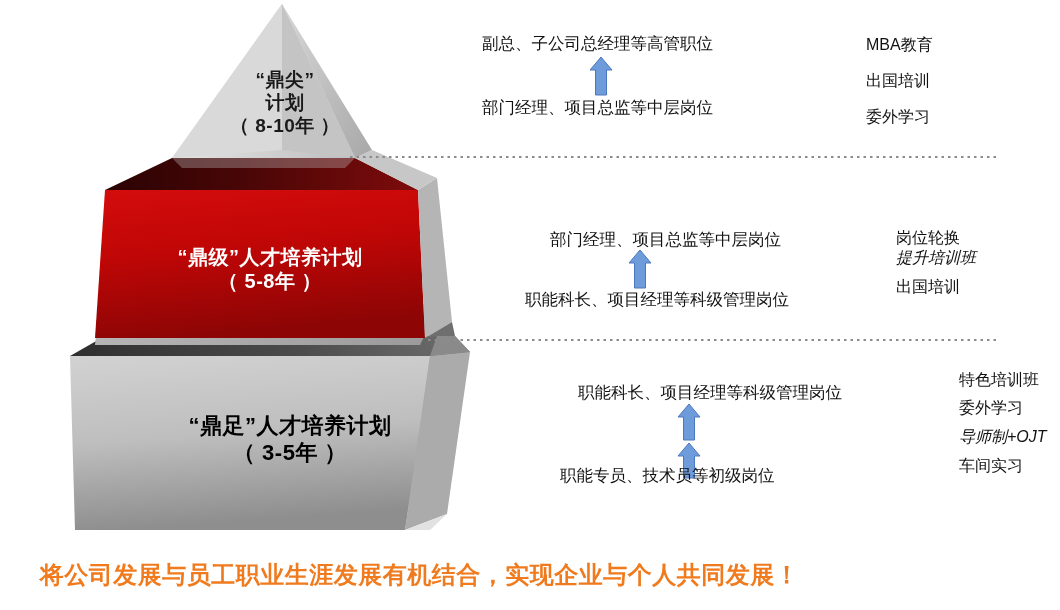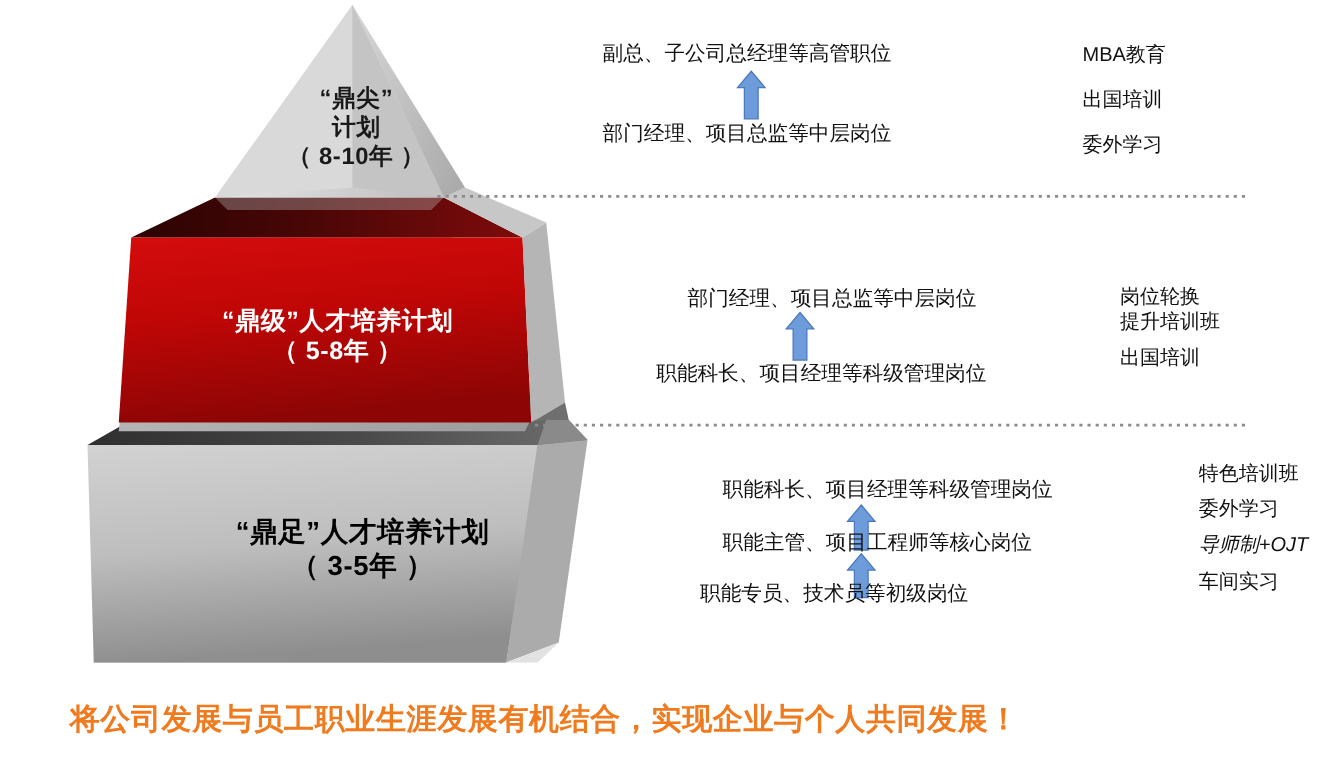--- a/index.html
+++ b/index.html
@@ -31,21 +31,21 @@
     position:absolute;font-size:16.5px;color:#111111;white-space:nowrap;
     line-height:1;
   }
   .method-line{
     position:absolute;font-size:16px;color:#111111;white-space:nowrap;
     line-height:1;
   }
 
   
   #footer-slogan{
-    position:absolute;left:16px;top:559px;width:839px;text-align:center;
+    position:absolute;left:0;top:559px;width:839px;text-align:center;
     font-size:24px;font-weight:bold;color:#F07B1E;letter-spacing:.5px;
     white-space:nowrap;
   }
 </style>
 </head>
 <body>
 
 <div id="stage">
 
   <svg class="svg-layer" viewBox="0 0 1060 610">
@@ -147,25 +147,24 @@
   <div class="role-line" style="left:482px;top:99px;">部门经理、项目总监等中层岗位</div>
 
   <div class="method-line" style="left:866px;top:37px;">MBA教育</div>
   <div class="method-line" style="left:866px;top:73px;">出国培训</div>
   <div class="method-line" style="left:866px;top:109px;">委外学习</div>
 
   <div class="role-line" style="left:550px;top:231px;">部门经理、项目总监等中层岗位</div>
   <div class="role-line" style="left:525px;top:291px;">职能科长、项目经理等科级管理岗位</div>
 
   <div class="method-line" style="left:896px;top:230px;">岗位轮换</div>
-  <div class="method-line" style="left:896px;top:250px;">提升培训班</div>
+  <div class="method-line" style="left:896px;top:250px;font-style:italic;">提升培训班</div>
   <div class="method-line" style="left:896px;top:279px;">出国培训</div>
 
   <div class="role-line" style="left:578px;top:384px;">职能科长、项目经理等科级管理岗位</div>
-  <div class="role-line" style="left:578px;top:426px;">职能主管、项目工程师等核心岗位</div>
   <div class="role-line" style="left:560px;top:467px;">职能专员、技术员等初级岗位</div>
 
   <div class="method-line" style="left:959px;top:372px;">特色培训班</div>
   <div class="method-line" style="left:959px;top:400px;">委外学习</div>
   <div class="method-line" style="left:959px;top:429px;font-style:italic;">导师制+OJT</div>
   <div class="method-line" style="left:959px;top:458px;">车间实习</div>
 
   <div id="footer-slogan">将公司发展与员工职业生涯发展有机结合，实现企业与个人共同发展！</div>
 
 </div>

